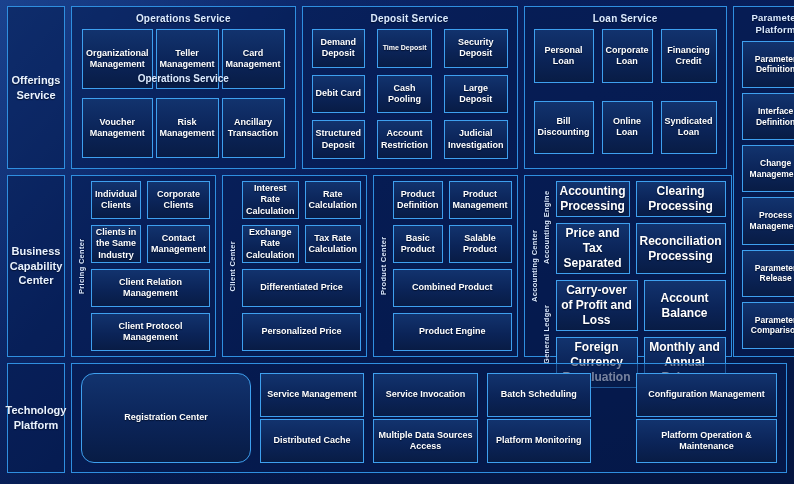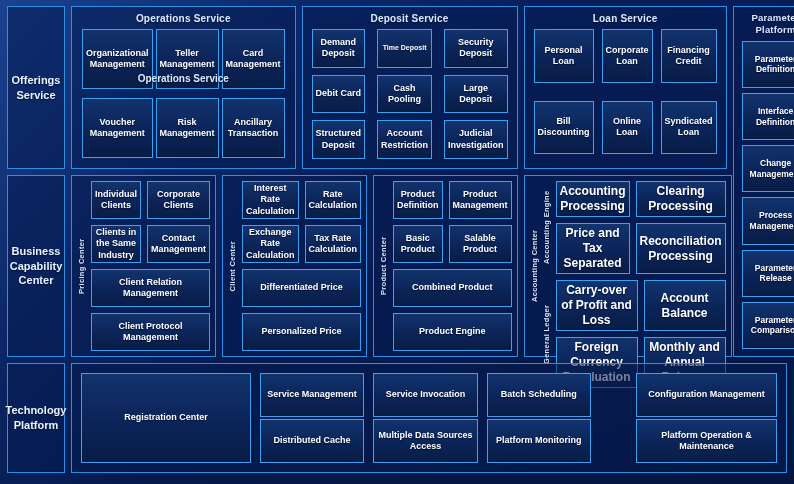--- a/index.html
+++ b/index.html
@@ -87,21 +87,21 @@
   #acct-frame{flex:1.38;display:flex;padding:5px 5px 5px 3px;box-sizing:border-box;}
   .acct-half{flex:1;display:flex;}
   .acct-stack{flex:1;display:flex;flex-direction:column;gap:6px;}
   .acct-grid{flex:1;display:grid;grid-template-columns:1fr 1fr;gap:6px;}
   .acct-grid .box{font-size:12px;}
   #acct-outerlabel{flex:0 0 12px;}
 
   
   #row3{height:110px;}
   .tech-frame{flex:1;display:flex;padding:9px;box-sizing:border-box;gap:9px;}
-  #reg-center{flex:1.55;}
+  #reg-center{flex:1.55;border-radius:13px;}
   .tech-col{flex:1;display:flex;flex-direction:column;gap:2px;}
   .tech-col .box{flex:1;}
   #tech-c4{flex:1.35;padding-left:36px;}
 </style>
 </head>
 <body>
 
 <div id="app">
 
   <div class="row" id="row1">

